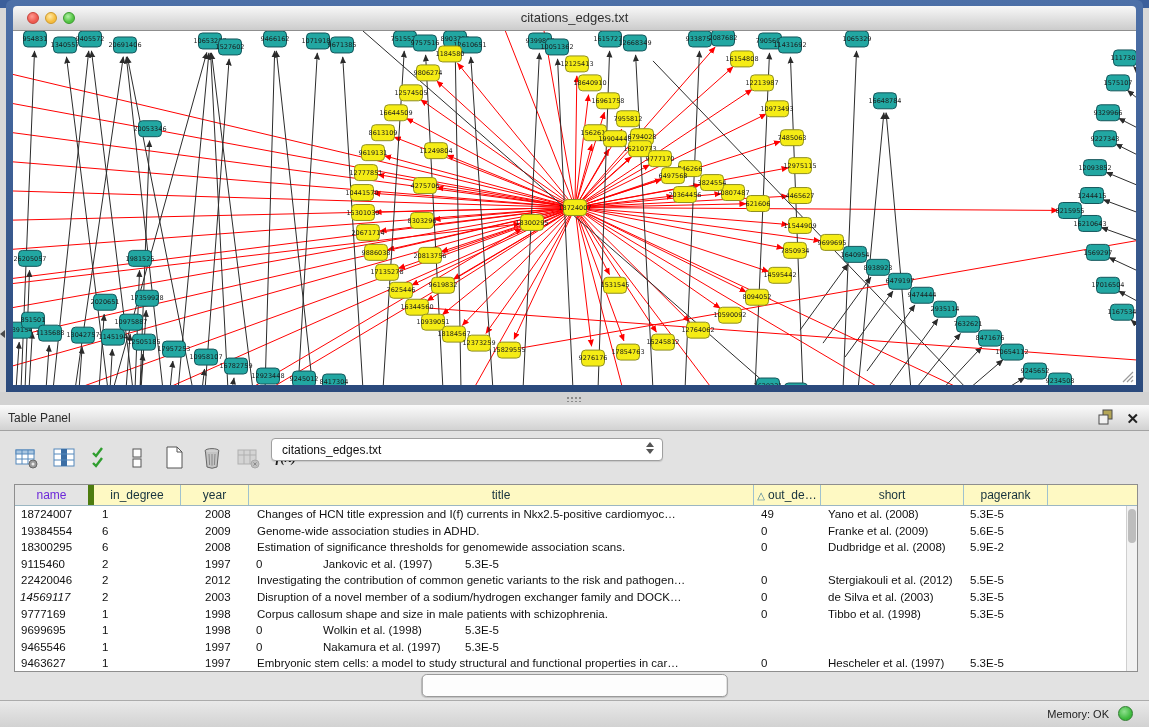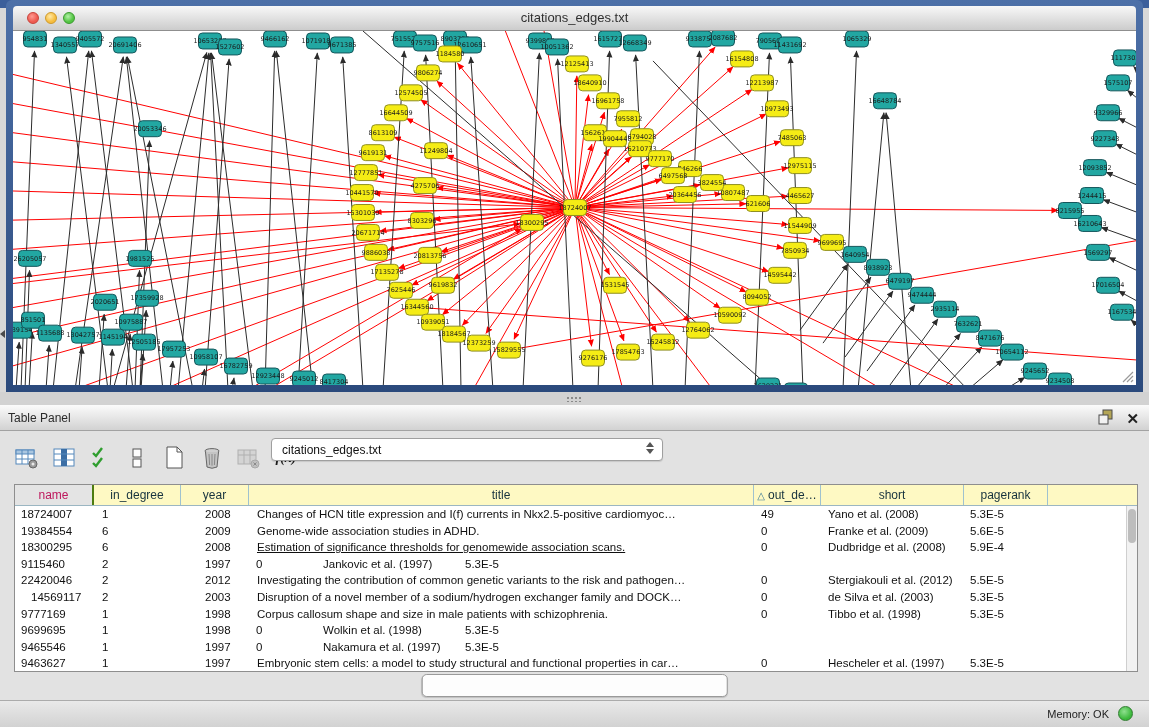--- a/index.html
+++ b/index.html
@@ -49,21 +49,21 @@
   .combo .cb-arrows i { width:0; height:0; border-left:4px solid transparent; border-right:4px solid transparent; }
   .cb-up { border-bottom:5px solid #555; }
   .cb-down { border-top:5px solid #555; }
 
   
   .dtable { position:absolute; left:14px; top:53px; width:1124px; height:188px;
     background:#ffffff; border:1px solid #8e8e8e; overflow:hidden; }
   .thead { display:flex; height:21px; border-bottom:1px solid #9bb6c2; }
   .th { flex:none; background:#fef9c3; border-right:1px solid #9fc2cf; font-size:12px; color:#16323e;
     text-align:center; line-height:20px; overflow:hidden; white-space:nowrap; }
-  .th.gray { background:#e4e4e4; border-right:2px solid #4d7c0f; color:#be185d; }
+  .th.gray { background:#e4e4e4; border-right:6px solid #4d7c0f; color:#6d28d9; }
   .th .sort { color:#3f7d99; font-size:10px; margin-right:3px; }
   .trow { display:flex; height:16.6px; }
   .td { flex:none; font-size:11.5px; color:#101010; line-height:16.5px; white-space:nowrap; overflow:hidden; padding-left:7px; }
   .vscroll { position:absolute; right:0; top:21px; bottom:0; width:11px; background:#f2f2f2; border-left:1px solid #cfcfcf; }
   .vthumb { position:absolute; left:1px; top:3px; width:8px; height:34px; background:#bdbdbd; border-radius:4px; }
 
   
   .tabs { position:absolute; left:50%; transform:translateX(-50%); top:243px; height:23px; display:flex;
     border:1px solid #9a9a9a; border-radius:5px; overflow:hidden; background:#fdfdfd; box-shadow:0 1px 1px rgba(0,0,0,0.15); }
   .tab { border:none; background:linear-gradient(#fdfdfd,#ededed); font-size:13px; color:#141414; padding:0 15px;
@@ -619,44 +619,44 @@
             <div class="td" style="width: 68px; padding-left: 24px;">2009</div>
             <div class="td" style="width: 505px; padding-left: 8px;">Genome-wide association studies in ADHD.</div>
             <div class="td" style="width: 67px; padding-left: 7px;">0</div>
             <div class="td" style="width: 143px; padding-left: 7px;">Franke et al. (2009)</div>
             <div class="td" style="width: 84px; padding-left: 6px;">5.6E-5</div>
           </div>
           <div class="trow">
             <div class="td" style="width: 79px; padding-left: 6px;">18300295</div>
             <div class="td" style="width: 87px; padding-left: 8px;">6</div>
             <div class="td" style="width: 68px; padding-left: 24px;">2008</div>
-            <div class="td" style="width: 505px; padding-left: 8px; text-decoration: underline;">Estimation of significance thresholds for genomewide association scans.</div>
+            <div class="td" style="width: 505px; padding-left: 8px;">Estimation of significance thresholds for genomewide association scans.</div>
             <div class="td" style="width: 67px; padding-left: 7px;">0</div>
             <div class="td" style="width: 143px; padding-left: 7px;">Dudbridge et al. (2008)</div>
-            <div class="td" style="width: 84px; padding-left: 6px;">5.9E-4</div>
+            <div class="td" style="width: 84px; padding-left: 6px;">5.9E-2</div>
           </div>
           <div class="trow">
             <div class="td" style="width: 79px; padding-left: 6px;">9115460</div>
             <div class="td" style="width: 87px; padding-left: 8px;">2</div>
             <div class="td" style="width: 68px; padding-left: 24px;">1997</div>
             <div class="td" style="width: 67px; padding-left: 7px;">0</div>
             <div class="td" style="width: 143px; padding-left: 7px;">Jankovic et al. (1997)</div>
             <div class="td" style="width: 84px; padding-left: 6px;">5.3E-5</div>
           </div>
           <div class="trow">
             <div class="td" style="width: 79px; padding-left: 6px;">22420046</div>
             <div class="td" style="width: 87px; padding-left: 8px;">2</div>
             <div class="td" style="width: 68px; padding-left: 24px;">2012</div>
             <div class="td" style="width: 505px; padding-left: 8px;">Investigating the contribution of common genetic variants to the risk and pathogen…</div>
             <div class="td" style="width: 67px; padding-left: 7px;">0</div>
             <div class="td" style="width: 143px; padding-left: 7px;">Stergiakouli et al. (2012)</div>
             <div class="td" style="width: 84px; padding-left: 6px;">5.5E-5</div>
           </div>
           <div class="trow">
-            <div class="td" style="width: 79px; padding-left: 16px;">14569117</div>
+            <div class="td" style="width: 79px; padding-left: 5px; font-style: italic;">14569117</div>
             <div class="td" style="width: 87px; padding-left: 8px;">2</div>
             <div class="td" style="width: 68px; padding-left: 24px;">2003</div>
             <div class="td" style="width: 505px; padding-left: 8px;">Disruption of a novel member of a sodium/hydrogen exchanger family and DOCK…</div>
             <div class="td" style="width: 67px; padding-left: 7px;">0</div>
             <div class="td" style="width: 143px; padding-left: 7px;">de Silva et al. (2003)</div>
             <div class="td" style="width: 84px; padding-left: 6px;">5.3E-5</div>
           </div>
           <div class="trow">
             <div class="td" style="width: 79px; padding-left: 6px;">9777169</div>
             <div class="td" style="width: 87px; padding-left: 8px;">1</div>

